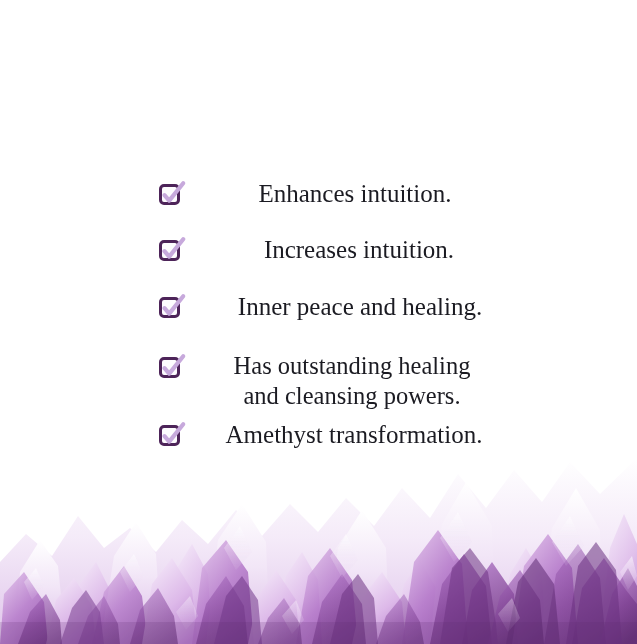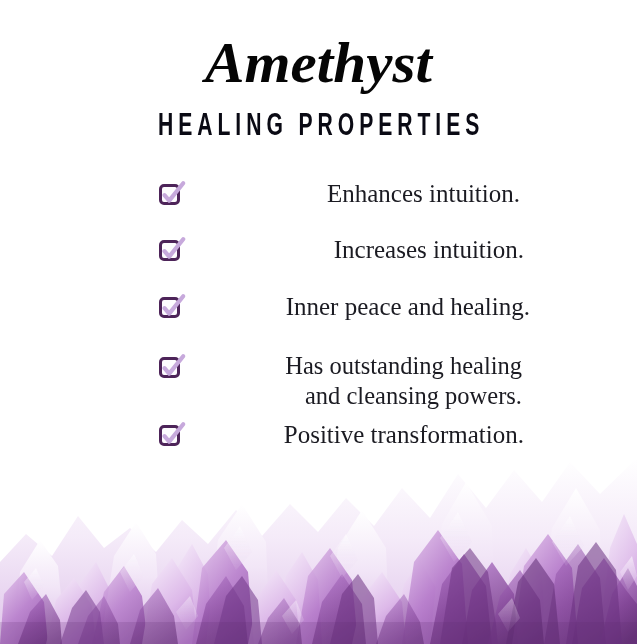--- a/index.html
+++ b/index.html
@@ -99,21 +99,21 @@
 
   .item-text {
     position: absolute;
     left: 190px;
     top: -6px;
     width: 330px;
     color: #1b1b22;
     font-family: "Liberation Serif", "DejaVu Serif", serif;
     font-size: 25px;
     line-height: 1.28;
-    text-align: right;
+    text-align: center;
     white-space: pre-line;
   }
 
   
   .item-1 { top: 0px; }
   .item-2 { top: 56px; }
   .item-3 { top: 113px; }
   .item-4 { top: 173px; }
   .item-5 { top: 241px; }
 
@@ -132,24 +132,20 @@
     height: 200px;
     overflow: hidden;
   }
   .crystals svg { display: block; width: 637px; height: 200px; }
 </style>
 </head>
 <body>
 
 <div class="poster">
 
-  <div class="header">
-    <div class="title">Amethyst</div>
-    <div class="subtitle">HEALING PROPERTIES</div>
-  </div>
 
   <div class="list">
 
     <div class="list-item item-1">
       <div class="row-inner">
         <div class="checkbox">
           <svg viewBox="0 0 28 28" aria-hidden="true">
             <path d="M5.5 14.2 L10.2 19.6 L24.2 2.2" fill="none" stroke="#c7a9dc" stroke-width="4.2" stroke-linecap="round" stroke-linejoin="round"></path>
           </svg>
         </div>
@@ -191,21 +187,21 @@
       </div>
     </div>
 
     <div class="list-item item-5">
       <div class="row-inner">
         <div class="checkbox">
           <svg viewBox="0 0 28 28" aria-hidden="true">
             <path d="M5.5 14.2 L10.2 19.6 L24.2 2.2" fill="none" stroke="#c7a9dc" stroke-width="4.2" stroke-linecap="round" stroke-linejoin="round"></path>
           </svg>
         </div>
-        <div class="item-text">Positive transformation.</div>
+        <div class="item-text">Amethyst transformation.</div>
       </div>
     </div>
 
   </div>
 
   <div class="crystals">
     <svg viewBox="0 0 637 200" preserveAspectRatio="none" aria-hidden="true">
       <defs>
         <linearGradient id="gPale" x1="0" y1="0" x2="0" y2="1">
           <stop offset="0%" stop-color="#ffffff"></stop>

